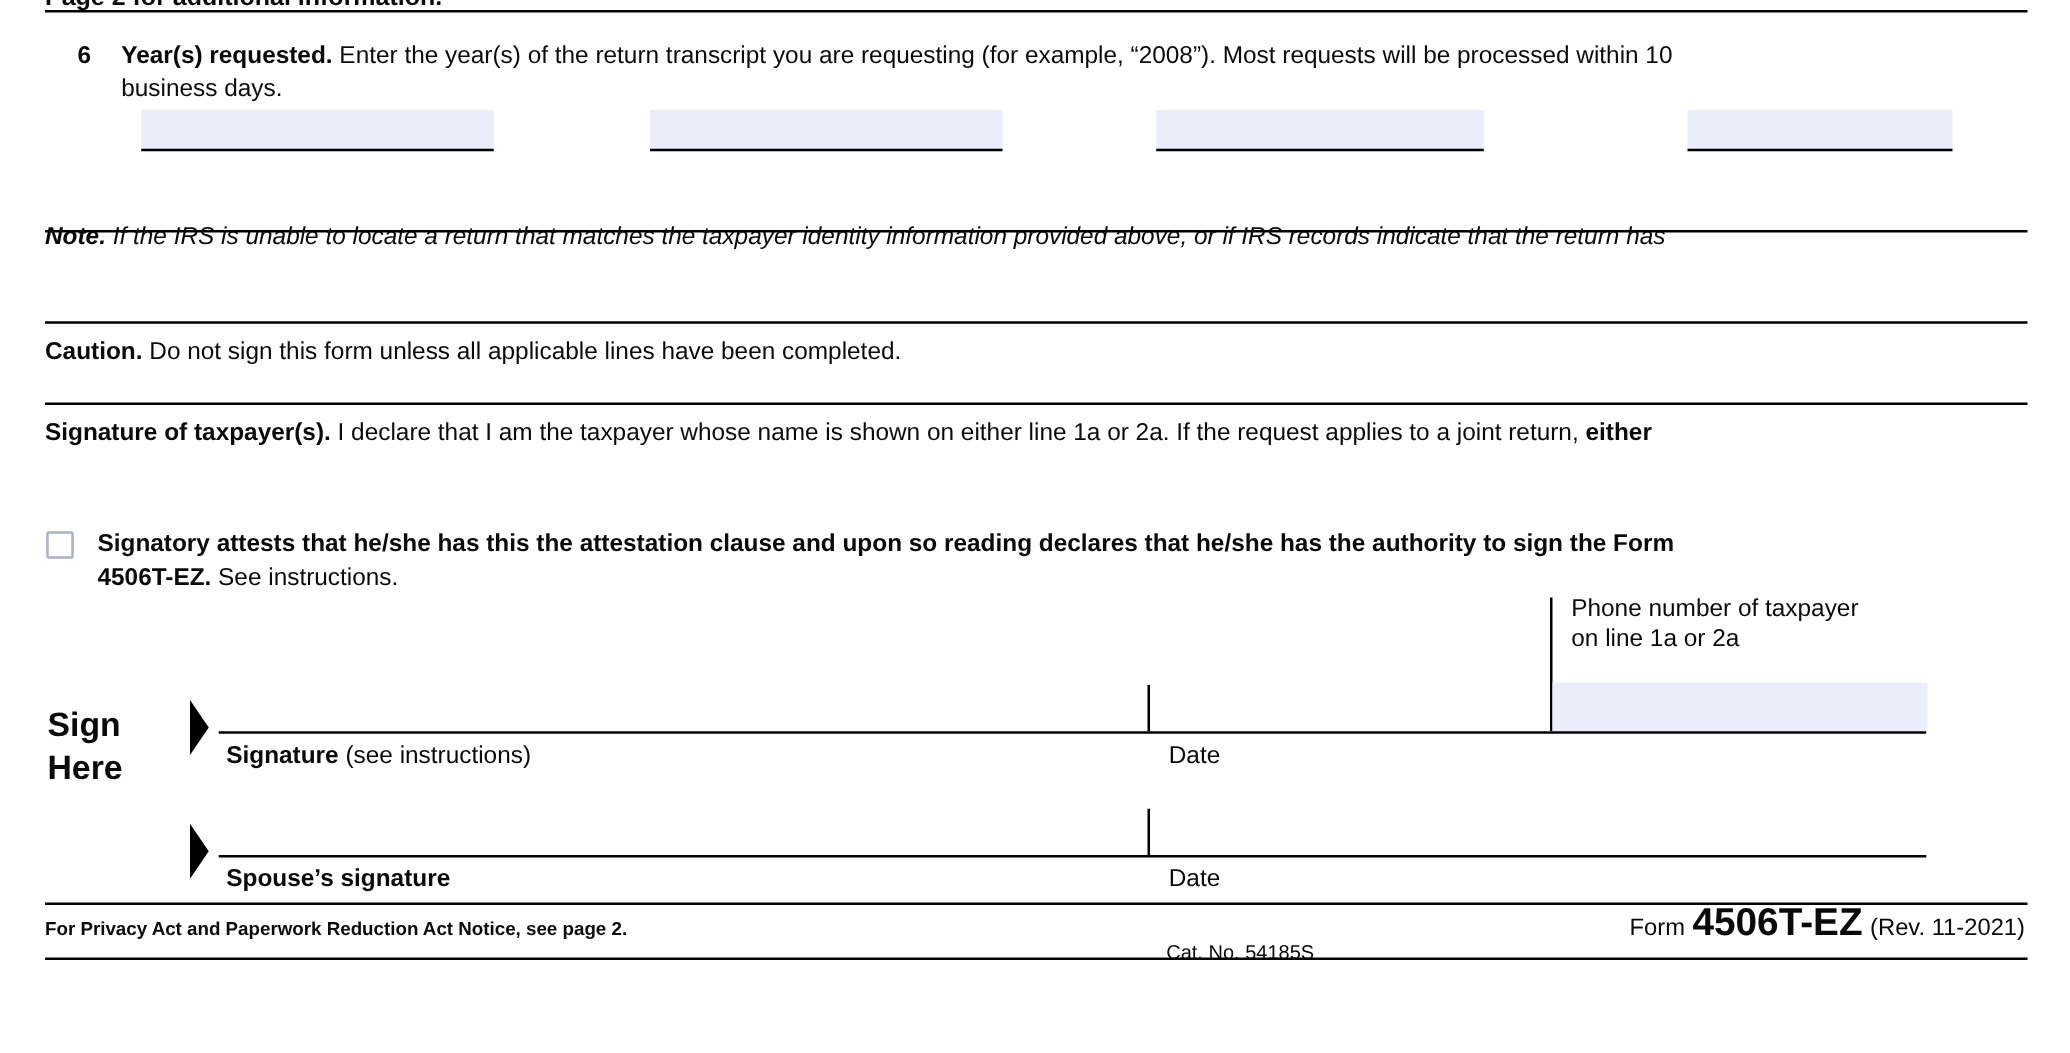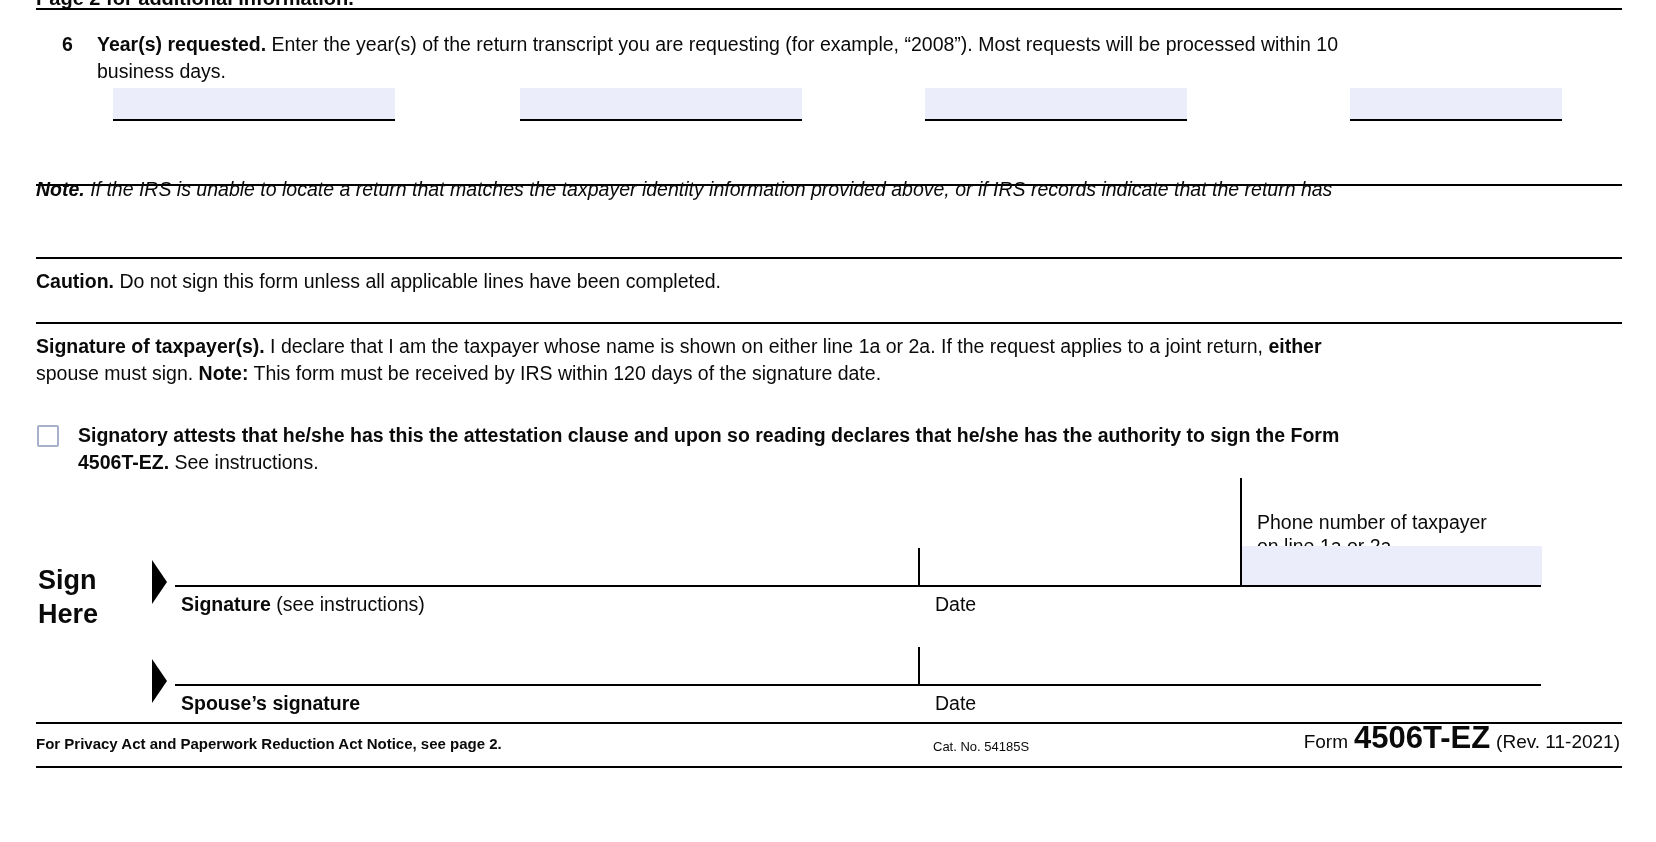--- a/index.html
+++ b/index.html
@@ -32,21 +32,21 @@
   .sig-para     { position:absolute; left:36px; top:333px; width:1586px; }
 
   .checkbox {
     position:absolute; left:37px; top:425px; width:22px; height:22px;
     background:#fff; border:2px solid #a9b0cc; border-radius:2px;
   }
   .attest-text { position:absolute; left:78px; top:422px; width:1510px; font-weight:bold; }
   .attest-text .normal { font-weight:normal; }
 
   .phone-vline { position:absolute; left:1240px; top:478px; width:2px; height:107px; background:#000; }
-  .phone-label { position:absolute; left:1257px; top:510px; line-height:24px; }
+  .phone-label { position:absolute; left:1257px; top:475px; line-height:24px; }
   .phone-input { position:absolute; left:1242px; top:546px; width:300px; height:39px; background:#ebedfa; }
 
   .sign-here { position:absolute; left:38px; top:563px; font-size:27px; line-height:34px; font-weight:bold; }
 
   .arrow-icon {
     position:absolute; left:152px; width:0; height:0;
     border-top:22px solid transparent; border-bottom:22px solid transparent;
     border-left:15px solid #000;
   }
   .arrow1 { top:560px; }
@@ -66,21 +66,21 @@
   .date-label-2 { position:absolute; left:935px; top:690px; }
 
   .hr-top    { top:8px; }
   .hr-1      { top:184px; }
   .hr-2      { top:257px; }
   .hr-3      { top:322px; }
   .hr-footer { top:722px; }
   .hr-bottom { top:766px; }
 
   .privacy  { position:absolute; left:36px; top:730px; font-weight:bold; font-size:15px; }
-  .catalog  { position:absolute; left:933px; top:733px; font-size:13px; }
+  .catalog  { position:absolute; left:933px; top:749px; font-size:16px; }
   .form-id  { position:absolute; right:36px; top:724px; white-space:nowrap; }
   .form-id .small { font-size:19px; }
   .form-id .big   { font-size:31px; font-weight:bold; margin:0 6px; }
 </style>
 </head>
 <body>
 
 <div class="page">
 
   <div class="cutoff">Page 2 for additional information.</div>
@@ -106,21 +106,20 @@
   <div class="hr hr-2"></div>
 
   <div class="caution-para">
     <b>Caution.</b><span> Do not sign this form unless all applicable lines have been completed.</span>
   </div>
 
   <div class="hr hr-3"></div>
 
   <div class="sig-para">
     <div class="nowrap"><b>Signature of taxpayer(s).</b><span> I declare that I am the taxpayer whose name is shown on either line 1a or 2a. If the request applies to a joint return, </span><b>either</b></div>
-    <div><span>spouse must sign. </span><b>Note:</b><span> This form must be received by IRS within 120 days of the signature date.</span></div>
   </div>
 
   <div class="checkbox"></div>
   <div class="attest-text">
     <div class="nowrap"><span>Signatory attests that he/she has this the attestation clause and upon so reading declares that he/she has the authority to sign the Form</span></div>
     <div><span>4506T-EZ.</span><span class="normal"> See instructions.</span></div>
   </div>
 
   <div class="phone-vline"></div>
   <div class="phone-label">

